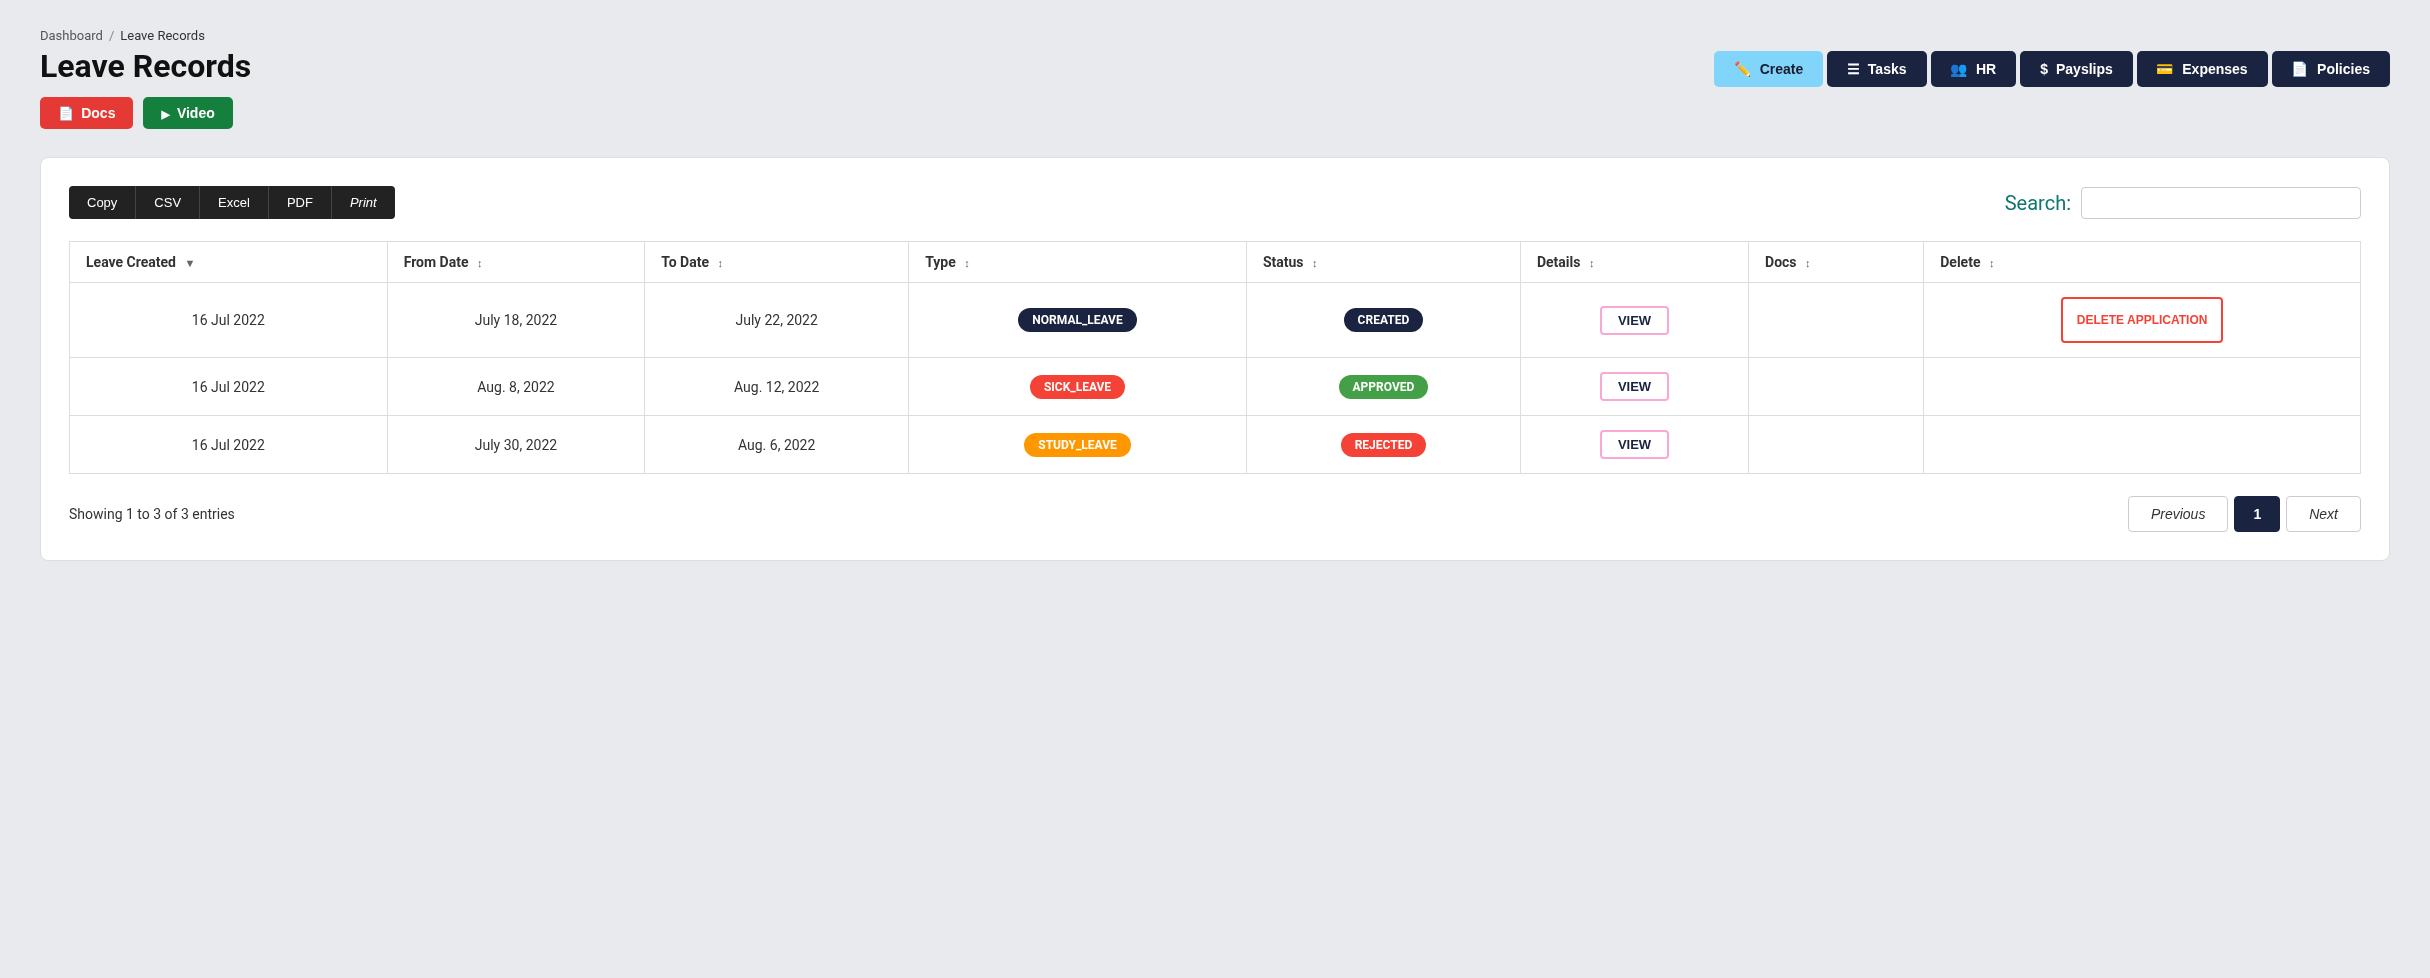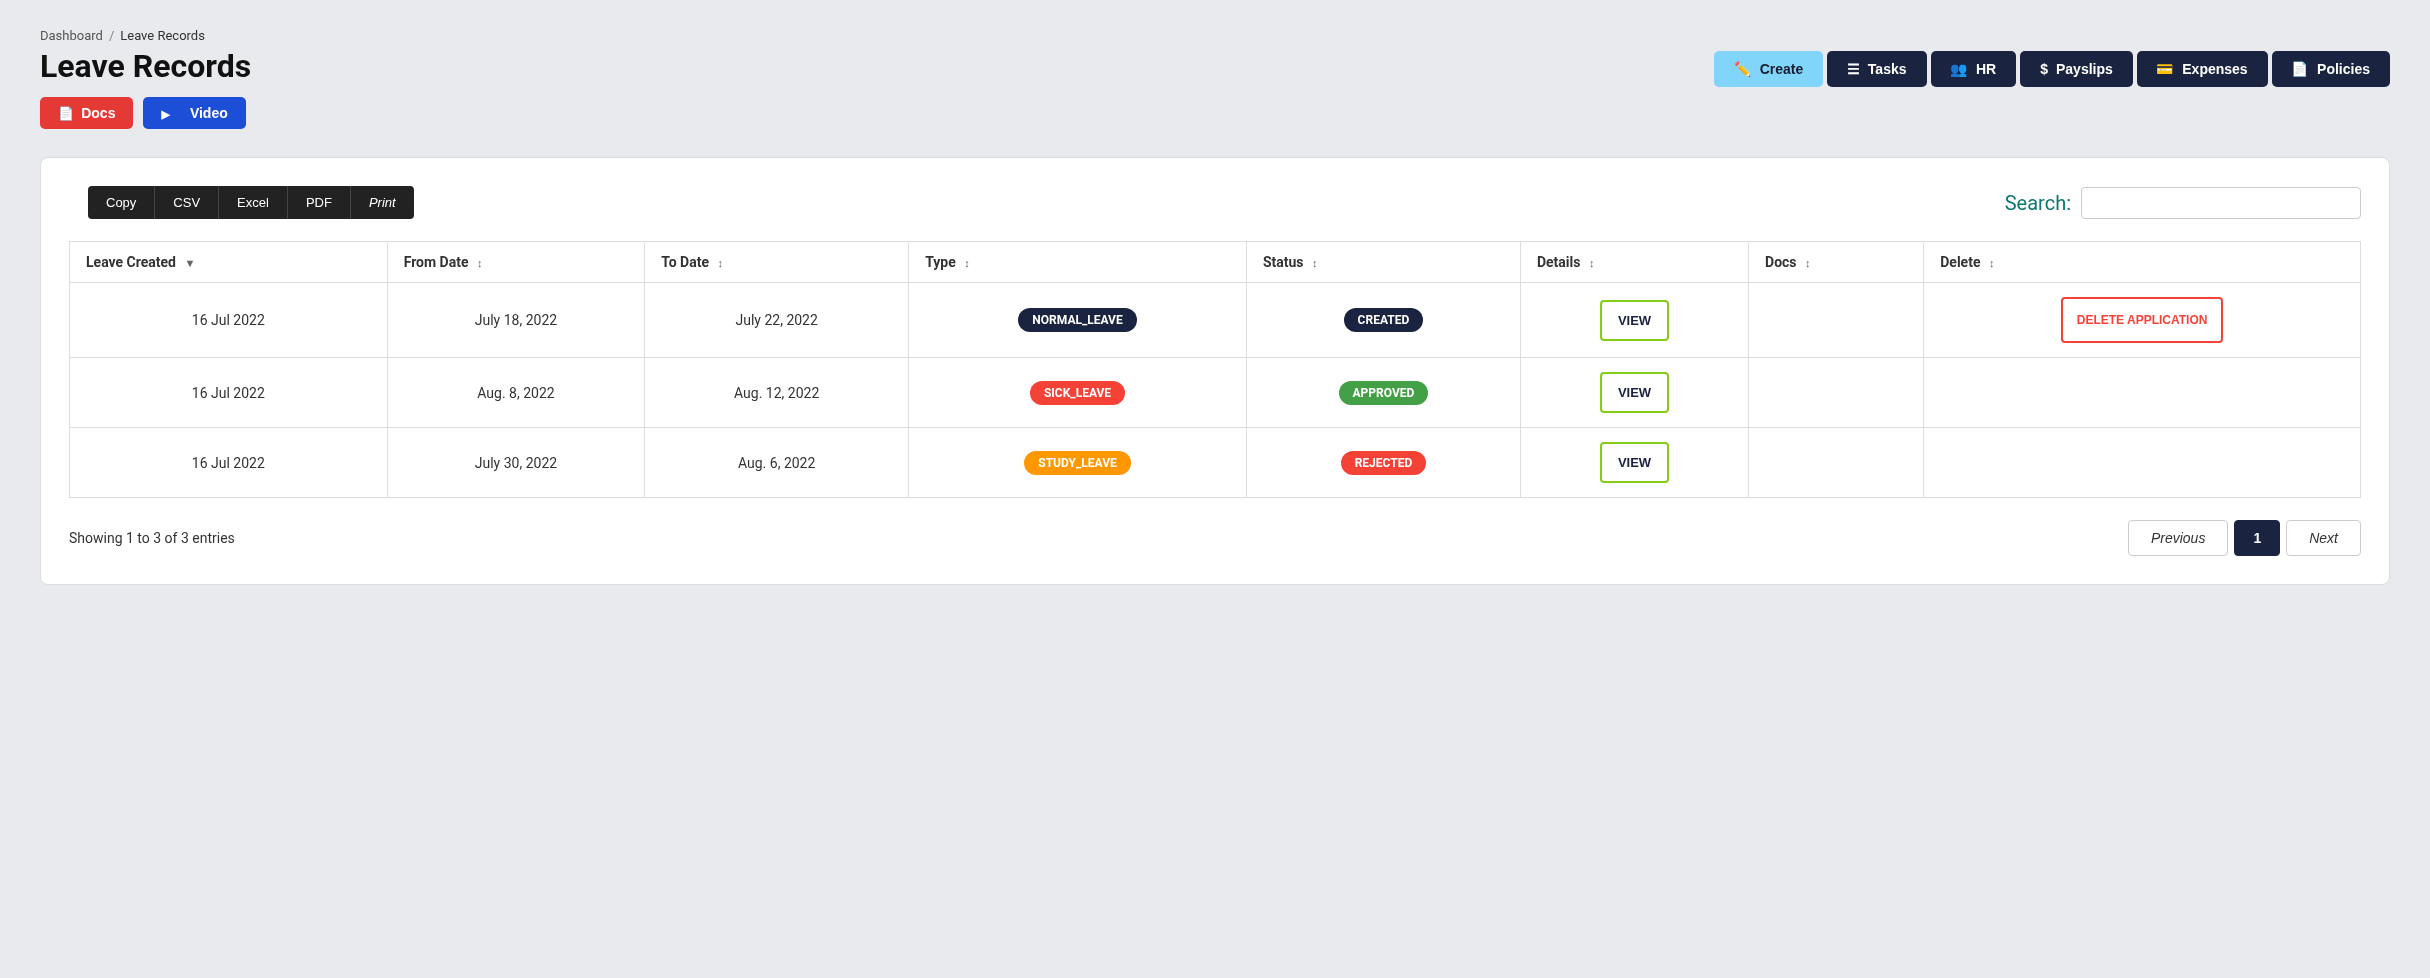--- a/index.html
+++ b/index.html
@@ -55,31 +55,31 @@
       padding: 8px 18px;
       font-size: 14px;
       font-weight: 600;
       cursor: pointer;
       display: flex;
       align-items: center;
       gap: 7px;
     }
 
     .btn-video {
-      background: #1d4ed8;
+      background: #15803d;
       color: white;
       border: none;
       border-radius: 5px;
       padding: 8px 18px;
       font-size: 14px;
       font-weight: 600;
       cursor: pointer;
       display: flex;
       align-items: center;
-      gap: 20px;
+      gap: 7px;
     }
 
     
     .top-nav {
       display: flex;
       align-items: center;
       gap: 4px;
       margin-top: 4px;
     }
 
@@ -112,21 +112,20 @@
       border: 1px solid #ddd;
       padding: 28px 28px;
     }
 
     
     .table-toolbar {
       display: flex;
       align-items: center;
       justify-content: space-between;
       margin-bottom: 22px;
-      margin-left: 19px;
     }
 
     .toolbar-buttons {
       display: flex;
       gap: 0;
     }
 
     .toolbar-btn {
       background: #222;
       color: white;
@@ -214,24 +213,24 @@
       font-weight: 700;
       color: white;
     }
 
     .status-created { background: #1a2340; }
     .status-approved { background: #43a047; }
     .status-rejected { background: #f44336; }
 
     
     .btn-view {
-      border: 2px solid #84cc16;
+      border: 2px solid #f9a8d4;
       background: white;
       color: #1a2340;
-      padding: 11px 16px;
+      padding: 5px 16px;
       border-radius: 4px;
       font-size: 13px;
       font-weight: 600;
       cursor: pointer;
     }
 
     
     .btn-delete {
       border: 2px solid #f44336;
       background: white;

